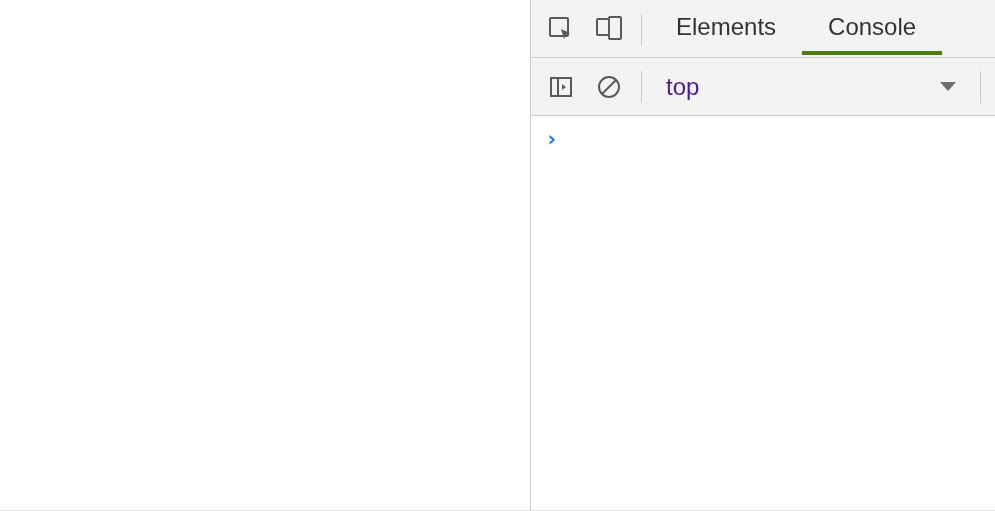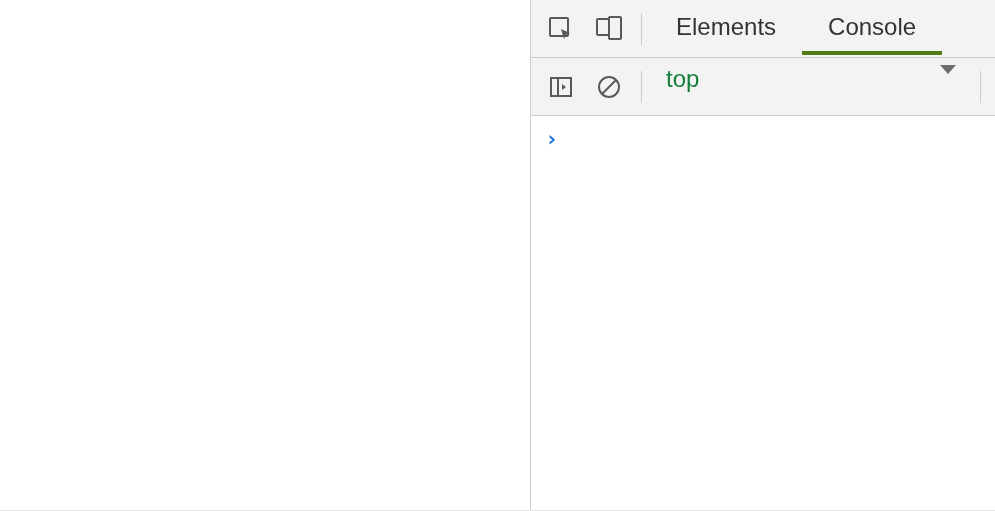--- a/index.html
+++ b/index.html
@@ -70,24 +70,25 @@
       display: flex;
       align-items: center;
       background: #f3f3f3;
       border-bottom: 1px solid #cccccc;
       padding: 0 6px;
     }
     .context-dropdown {
       flex: 1;
       height: 44px;
       display: flex;
+      align-items: center;
       padding: 0 16px;
       cursor: pointer;
       font-size: 24px;
-      color: #15803d;
+      color: #4c1d95;
       justify-content: space-between;
     }
     .dropdown-caret {
       width: 0;
       height: 0;
       border-left: 8px solid transparent;
       border-right: 8px solid transparent;
       border-top: 9px solid #6e6e6e;
     }
     .console-body {

